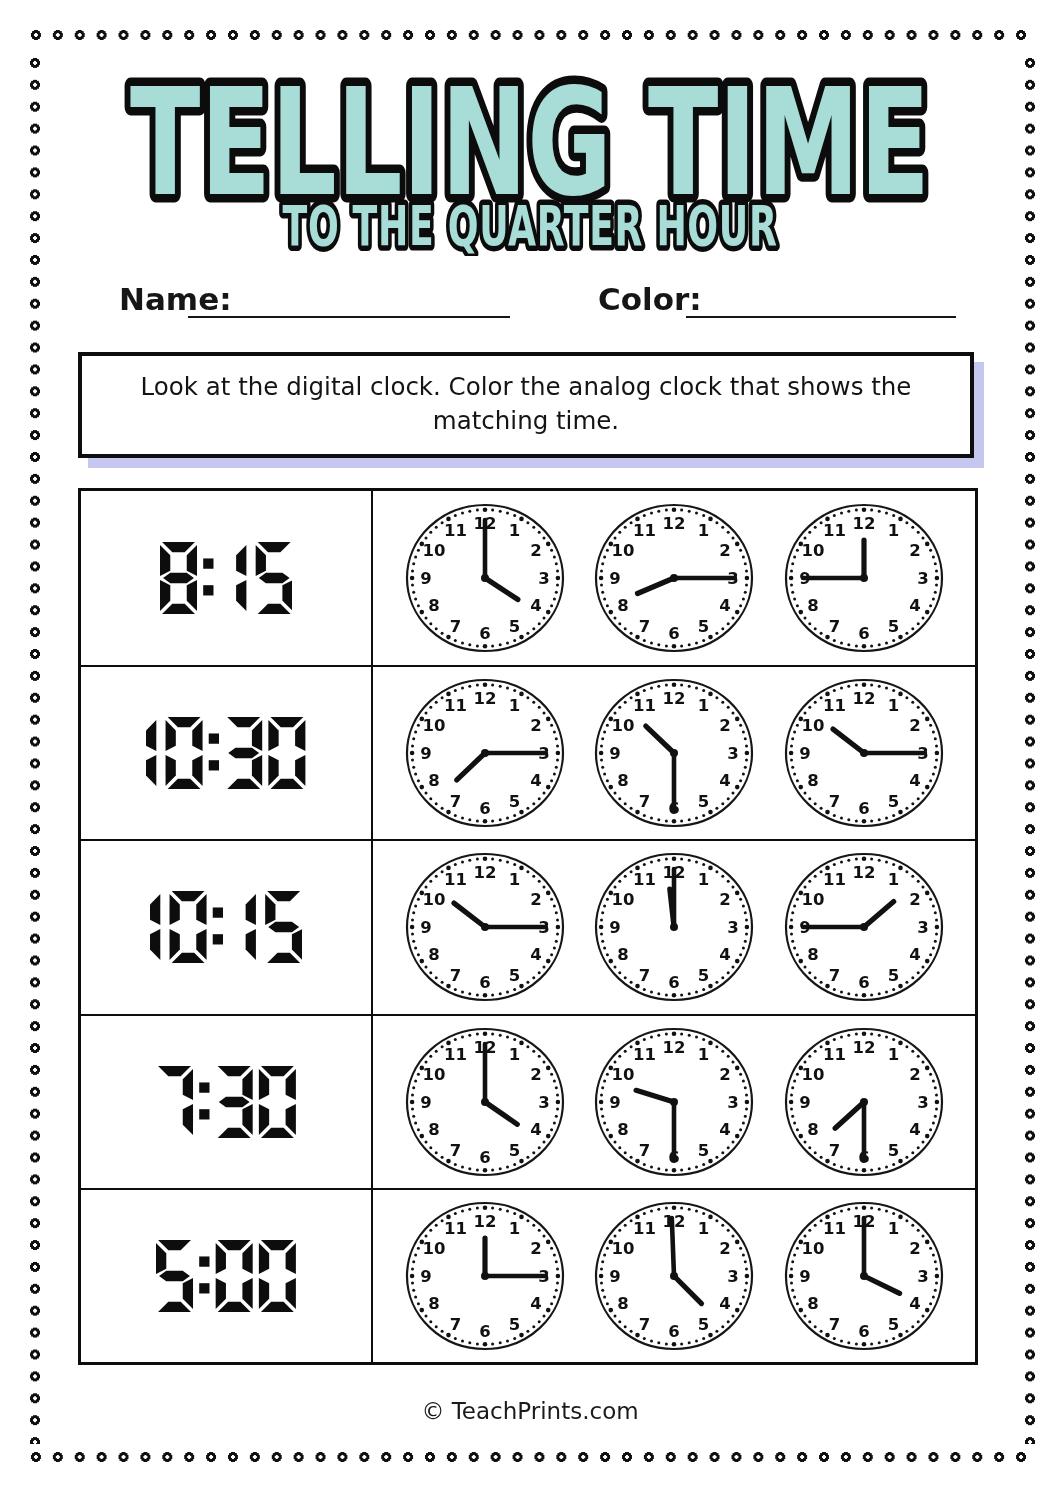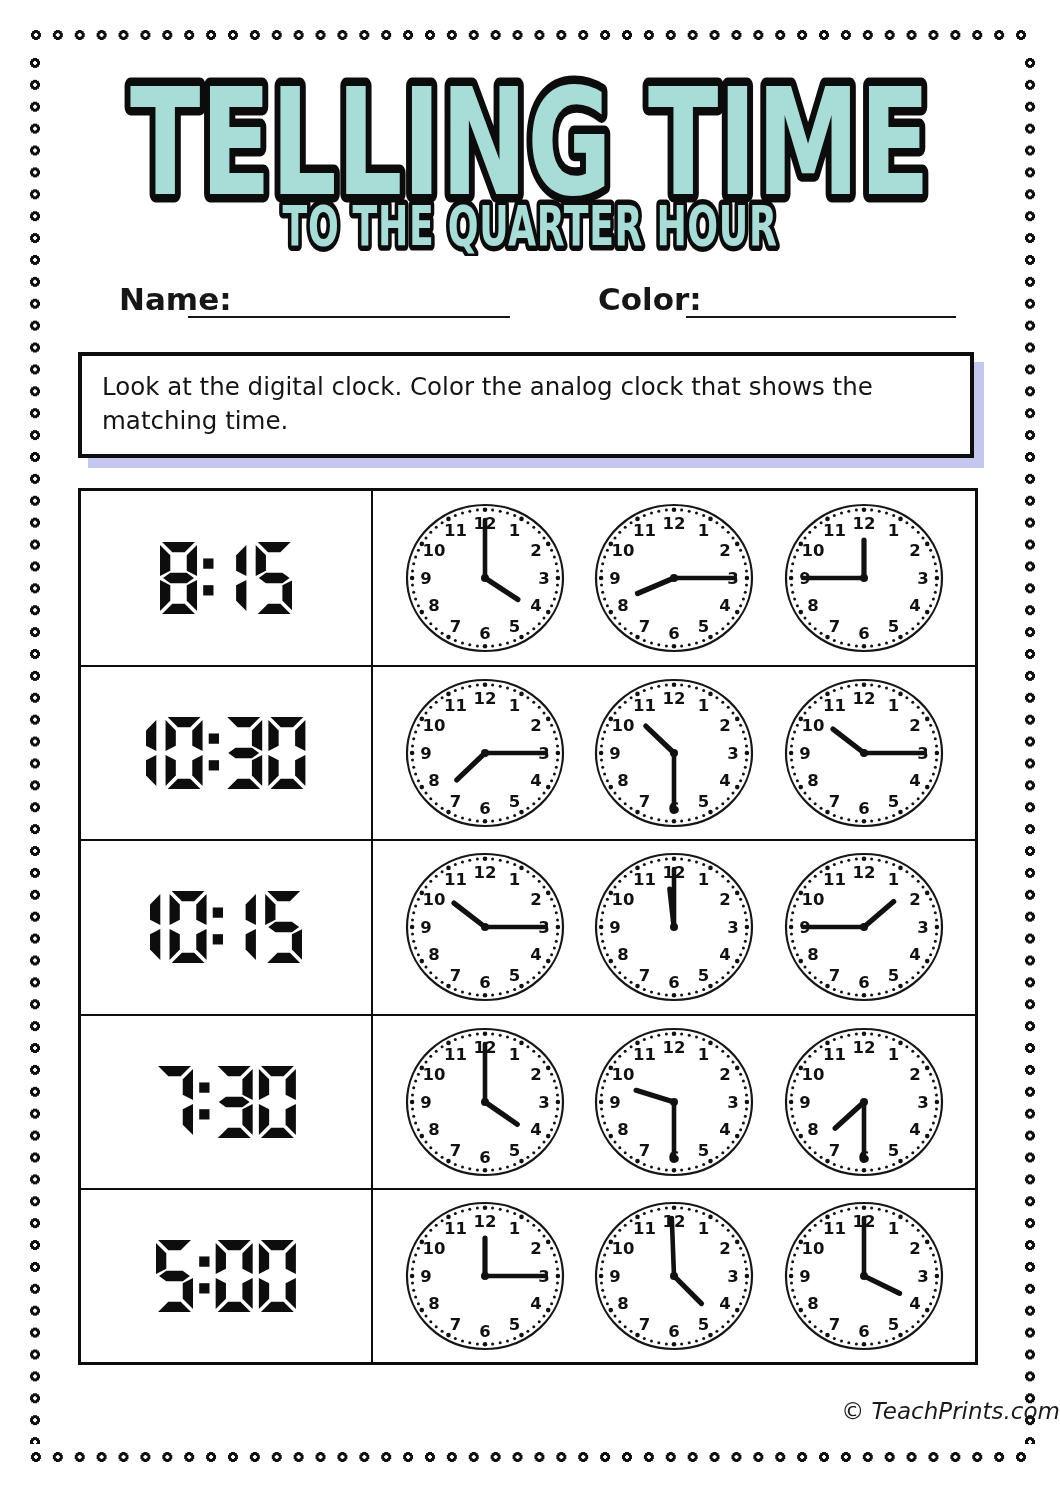--- a/index.html
+++ b/index.html
@@ -40,41 +40,41 @@
   .date-label { left:598px; top:281px; }
   .writing-line { position:absolute; height:0; border-bottom:2.5px solid #161616; }
   .name-line { left:188px; top:316px; width:322px; }
   .date-line { left:686px; top:316px; width:270px; }
 
   
   .instruction {
     position:absolute; left:78px; top:352px; width:896px; box-sizing:border-box;
     background:#ffffff; border:4px solid #0d0d0d;
     box-shadow:10px 10px 0 0 var(--shadow);
-    text-align:left; padding:14px 20px 16px;
+    text-align:center; padding:14px 20px 16px;
   }
   .instruction span { font-size:24.5px; line-height:1.38; color:#141414; font-weight:500; }
 
   
   .table {
     position:absolute; left:78px; top:488px; width:900px; height:877px;
     box-sizing:border-box; border:3.5px solid #0d0d0d;
     display:grid; grid-template-columns:292px 1fr; grid-auto-rows:1fr;
   }
   .cell { display:flex; align-items:center; justify-content:center; min-height:0; }
   .cell.digital { border-right:2.5px solid #0d0d0d; }
   .row-sep { border-top:2.5px solid #0d0d0d; }
   .cell.clocks { justify-content:space-evenly; padding:0 6px; }
   .digital svg { display:block; }
   .clock-svg { display:block; cursor:pointer; }
   .clock-num { font-family:"DejaVu Sans", sans-serif; font-weight:bold; font-size:16.5px; fill:#111; }
 
   
-  .footer { position:absolute; left:0; top:1398px; width:100%; text-align:right;
-    font-size:23px; color:#1a1a1a;font-style:italic; }
+  .footer { position:absolute; left:0; top:1398px; width:100%; text-align:center;
+    font-size:23px; color:#1a1a1a; }
 </style>
 </head>
 <body style="--teal: #a8dcd6; --ink: #101010; --shadow: #c6c7f1;">
 
 <div class="dots dots-h dots-top"></div>
 <div class="dots dots-h dots-bottom"></div>
 <div class="dots dots-v dots-left"></div>
 <div class="dots dots-v dots-right"></div>
 
 <svg class="title-svg" viewBox="0 0 950 210">

